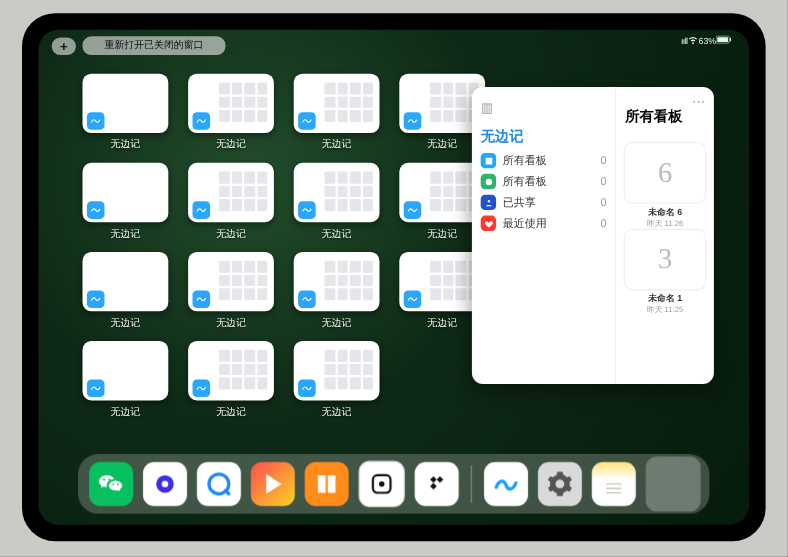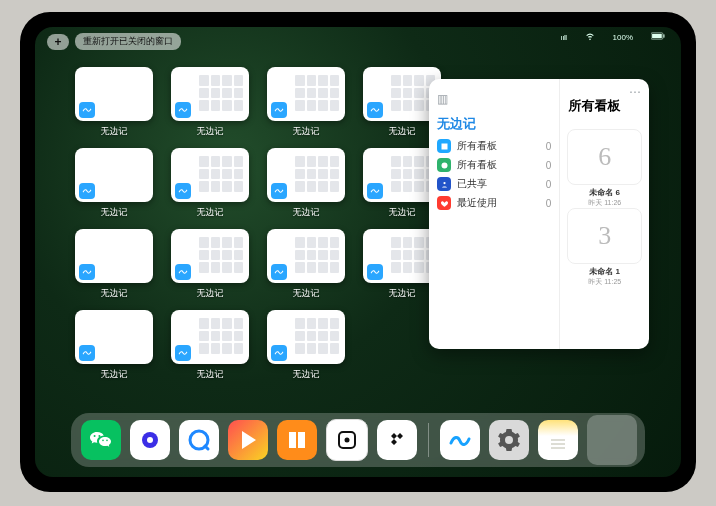--- a/index.html
+++ b/index.html
@@ -2,22 +2,22 @@
 <html><head>
 <meta charset="utf-8">
 <style>
   html,body{margin:0;padding:0;width:716px;height:506px;background:#cccac5;font-family:-apple-system,"Helvetica Neue",Arial,sans-serif;}
   .device{position:relative;width:676px;height:480px;margin:12px auto 0;border-radius:30px;background:#000;}
   .screen{position:absolute;left:15px;top:15px;right:15px;bottom:15px;border-radius:18px;overflow:hidden;
     background:radial-gradient(circle at 30% 30%,#224d2b 0%,#0e2a16 40%,#061b0c 100%);}
   
   .topbar{position:absolute;top:6px;left:12px;display:flex;align-items:center;gap:6px;}
   .plus-btn{width:22px;height:16px;border-radius:8px;background:rgba(255,255,255,.55);display:flex;align-items:center;justify-content:center;font-size:12px;color:#111;font-weight:700;}
-  .reopen-pill{padding:2px 8px;border-radius:8px;background:rgba(255,255,255,.55);font-size:9px;color:#111;}
-  .status{position:absolute;top:4px;right:16px;display:flex;gap:18px;align-items:center;color:#dfe;font-size:8px;}
+  .reopen-pill{padding:2px 20px;border-radius:8px;background:rgba(255,255,255,.55);font-size:9px;color:#111;}
+  .status{position:absolute;top:4px;right:16px;display:flex;gap:0;align-items:center;color:#dfe;font-size:8px;}
   .status .bars{letter-spacing:-.5px;}
   
   .grid{position:absolute;left:40px;top:40px;width:360px;display:grid;grid-template-columns:repeat(4,78px);gap:10px 18px;}
   .app-cell{display:flex;flex-direction:column;align-items:center;}
   .app-thumb{width:78px;height:54px;border-radius:8px;background:#fff;position:relative;box-shadow:0 2px 6px rgba(0,0,0,.4);}
   .thumb-grid{position:absolute;top:8px;right:6px;width:44px;height:36px;display:grid;grid-template-columns:repeat(4,1fr);grid-template-rows:repeat(3,1fr);gap:2px;}
   .thumb-grid span{background:#e4e6ea;border-radius:1px;}
   .app-icon{position:absolute;left:4px;bottom:3px;width:16px;height:16px;border-radius:4px;background:#2aa6ff;display:flex;align-items:center;justify-content:center;}
   .app-icon svg{width:10px;height:10px;}
   .app-label{margin-top:4px;font-size:9px;color:#fff;text-shadow:0 1px 2px rgba(0,0,0,.6);}
@@ -61,21 +61,21 @@
 <div class="device">
   <div class="screen">
 
     <div class="status">
       <span class="bars">ııll</span>
       <span>
         <svg viewBox="0 0 24 24" width="10" height="10" fill="#dfe">
             <path d="M12 18a2 2 0 100 4 2 2 0 000-4zm-5-4a8 8 0 0110 0l-2 2a5 5 0 00-6 0zm-4-4a14 14 0 0118 0l-2 2a11 11 0 00-14 0z"></path>
           </svg>
       </span>
-      <span>100%</span>
+      <span>63%</span>
       <span>
         <svg viewBox="0 0 26 12" width="14" height="8">
             <rect x="0" y="0" width="22" height="12" rx="2" fill="none" stroke="#dfe" stroke-width="1"></rect>
             <rect x="2" y="2" width="18" height="8" fill="#dfe"></rect>
             <rect x="23" y="3" width="2" height="6" fill="#dfe"></rect>
           </svg>
       </span>
     </div>
 
     <div class="topbar">

